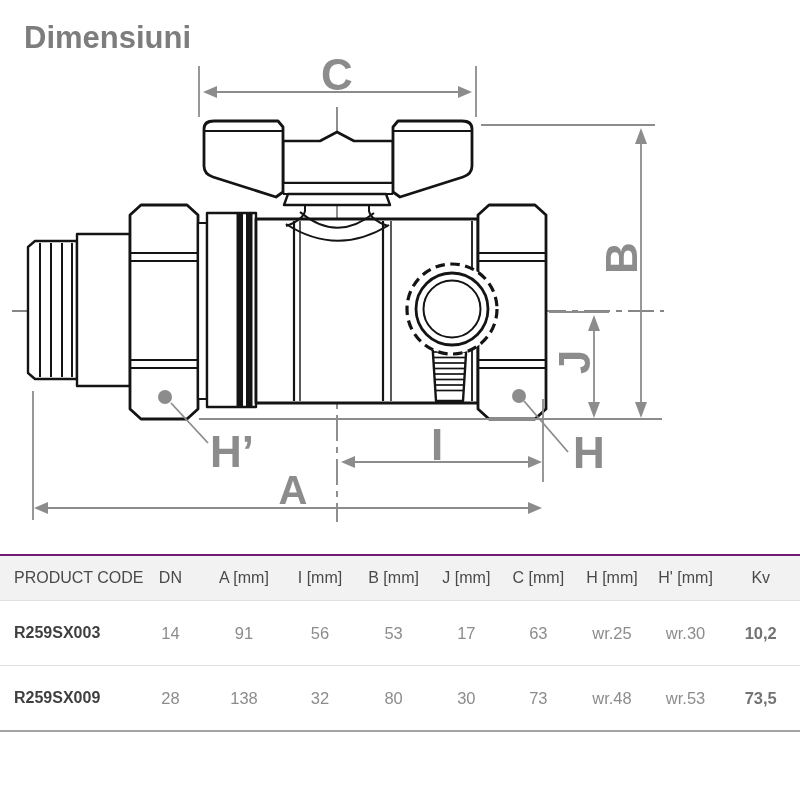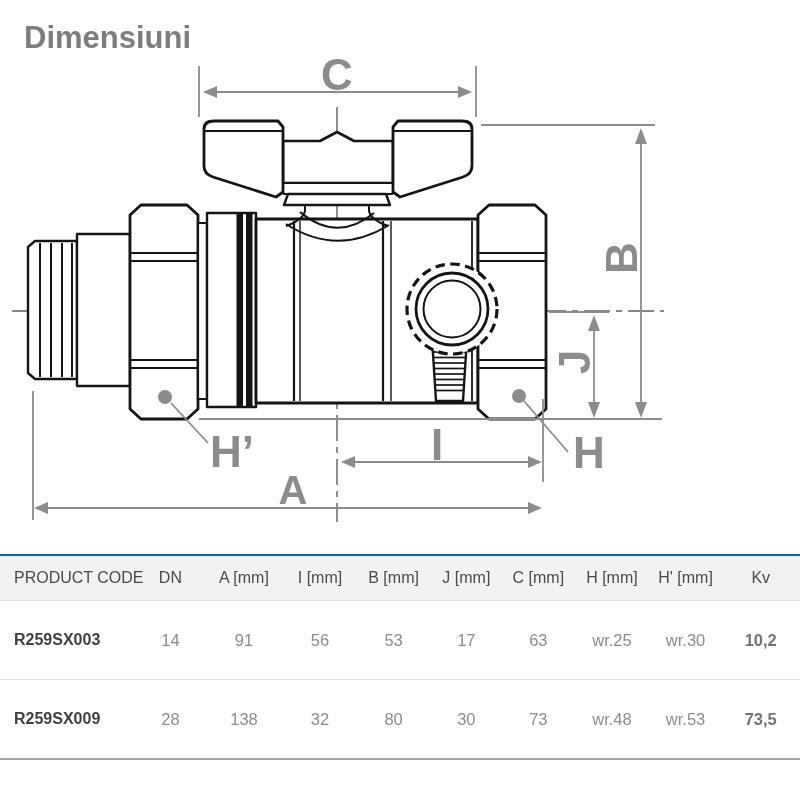--- a/index.html
+++ b/index.html
@@ -8,25 +8,25 @@
   .page-title{position:absolute;left:24px;top:20px;font-size:31px;font-weight:bold;
       color:#7d7d7d;letter-spacing:0px;}
   #diagram{position:absolute;left:0;top:0;}
   .dimtext{font-family:"Liberation Sans",sans-serif;font-weight:bold;fill:#8c8c8c;}
   
   .table-wrap{position:absolute;left:0;top:554px;width:800px;}
   table{width:100%;border-collapse:collapse;table-layout:fixed;}
   col.c1{width:17%}col.c2{width:8.6%}col.c3{width:9.8%}col.c4{width:9.2%}
   col.c5{width:9.2%}col.c6{width:9.0%}col.c7{width:9.0%}col.c8{width:9.4%}
   col.c9{width:9.0%}col.c10{width:9.8%}
-  thead tr{background:#f2f2f2;border-top:2px solid #0369a1;border-bottom:1px solid #e0e0e0;}
+  thead tr{background:#f2f2f2;border-top:2px solid #701a75;border-bottom:1px solid #e0e0e0;}
   thead th{height:44px;font-size:16px;font-weight:normal;color:#4a4a4a;
       text-align:center;padding:0;white-space:nowrap;}
   thead th:first-child{text-align:left;padding-left:14px;}
-  tbody td{height:46px;font-size:16.5px;color:#8c8c8c;text-align:center;padding:16px;}
+  tbody td{height:46px;font-size:16.5px;color:#8c8c8c;text-align:center;padding:9px;}
   tbody td:first-child{text-align:left;padding-left:14px;color:#3f3f3f;font-weight:bold;font-size:16px;}
   tbody td:last-child{color:#737373;font-weight:bold;}
   tbody tr{border-bottom:1px solid #e2e2e2;}
   tbody tr:last-child{border-bottom:2px solid #a3a3a3;margin-left:22px;}
 </style>
 </head>
 <body>
 
 <div class="page-title">Dimensiuni</div>
 

